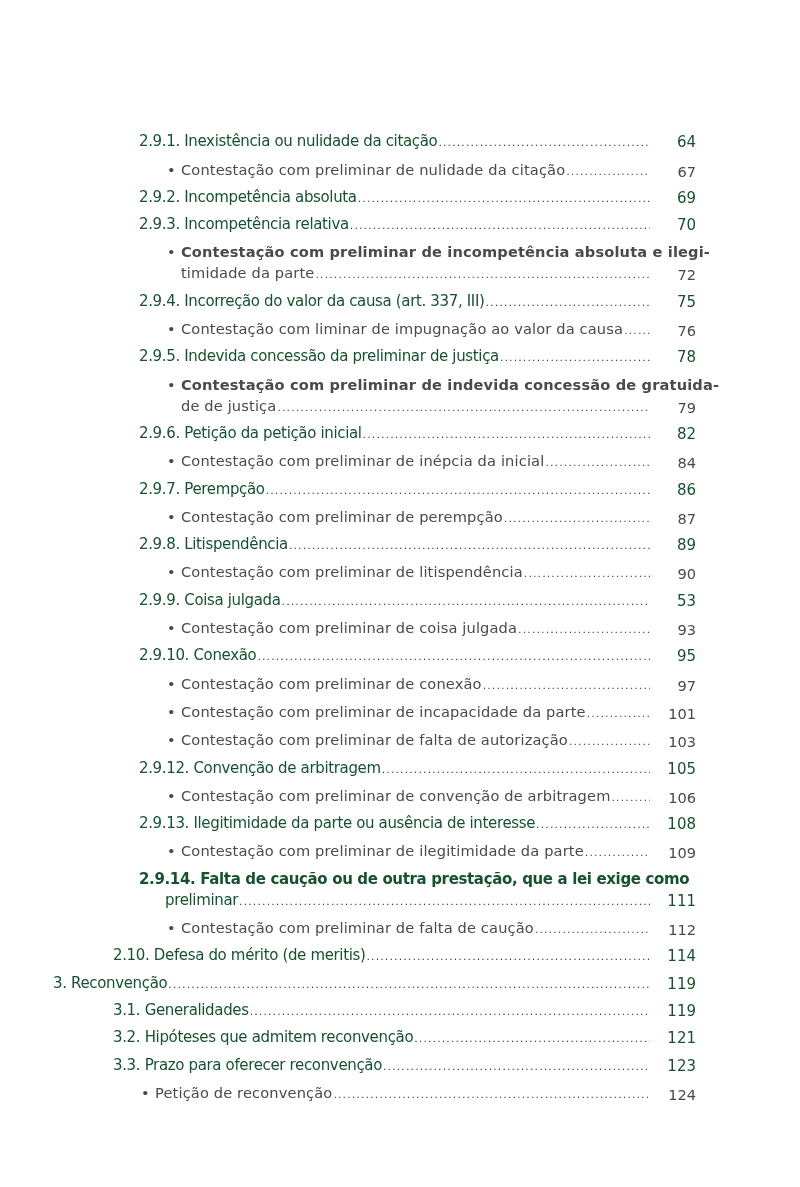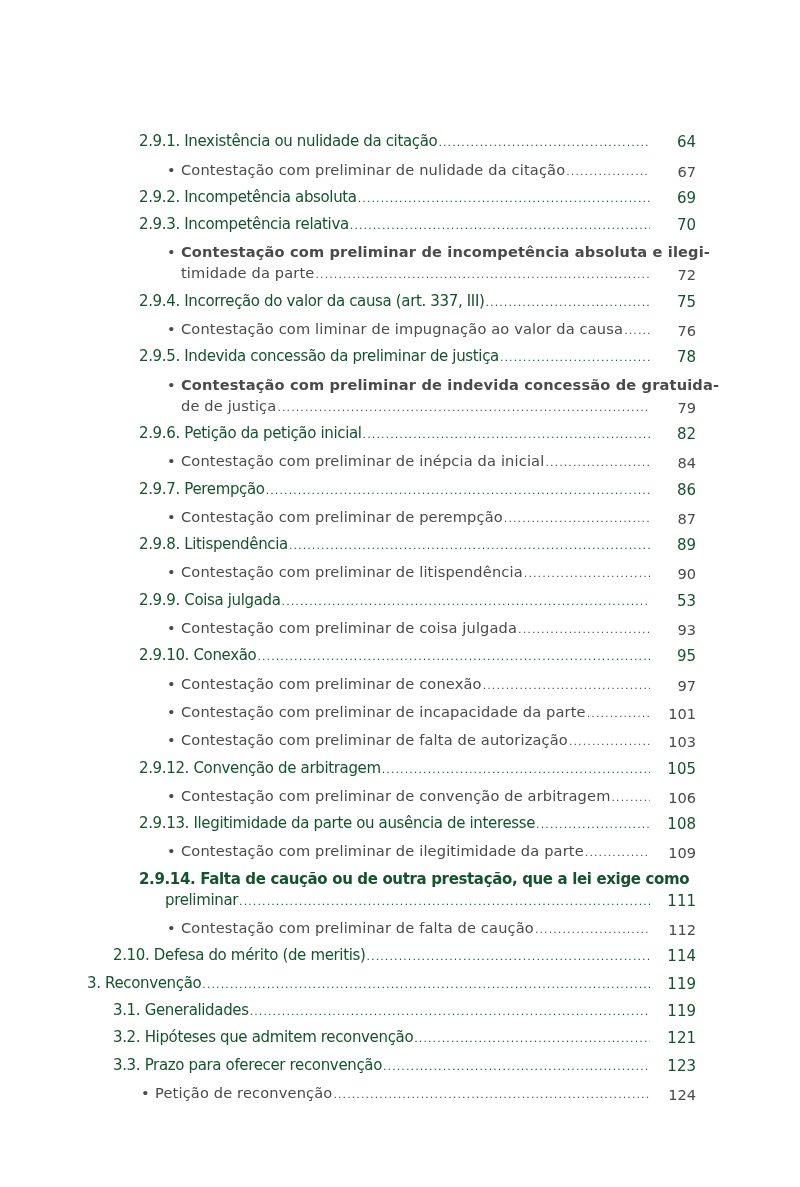--- a/index.html
+++ b/index.html
@@ -10,21 +10,21 @@
   }
   .entry {
     position: relative;
     display: flex;
     align-items: flex-end;
     margin-right: 104px; 
     line-height: 21px;
   }
   .entry.main { font-size: 15px; color: #14532d; letter-spacing: -0.35px; }
   .entry.sub  { font-size: 14.6px; color: #4a4a4a; letter-spacing: 0.15px; }
-  .entry.l0 { padding-left: 87px; }
+  .entry.l0 { padding-left: 53px; }
   .entry.l1 { padding-left: 113px; }
   .entry.l2 { padding-left: 139px; }
   .entry.sub.l2b { padding-left: 181px; }
   .entry.sub.l1b { padding-left: 155px; }
   .entry { padding-top: 5.3px; }
   .entry.wrap { padding-top: 5.3px; }
   .title-wrap { flex: 1 1 auto; display: flex; flex-direction: column; min-width: 0; }
   .line-full { white-space: nowrap; display: block; text-align: justify; text-align-last: justify; padding-right: 46px; font-weight: bold; }
   .line-last { display: flex; align-items: baseline; padding-right: 46px; }
   .line-last.indent-main { padding-left: 26px; }

